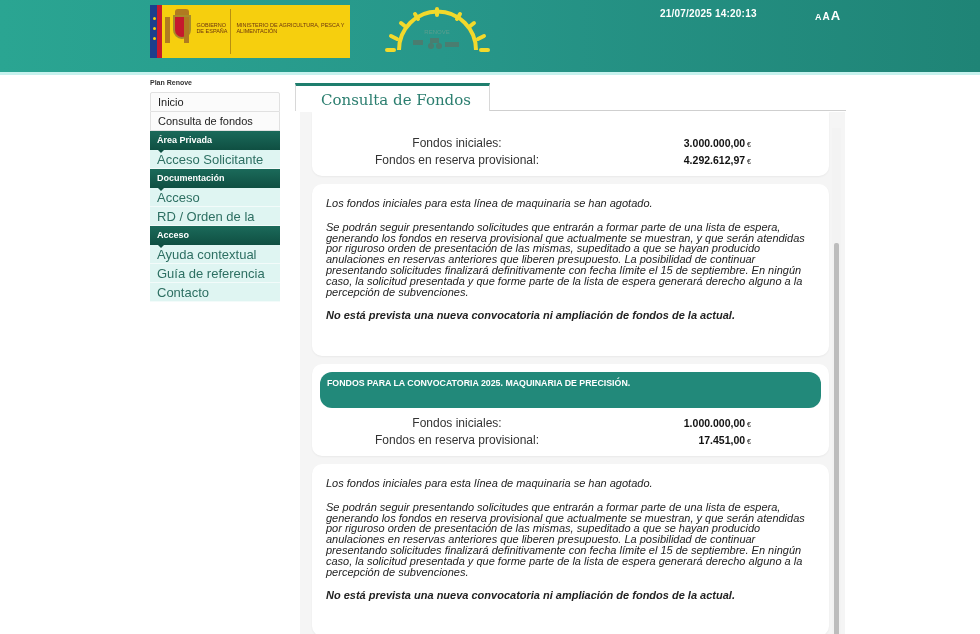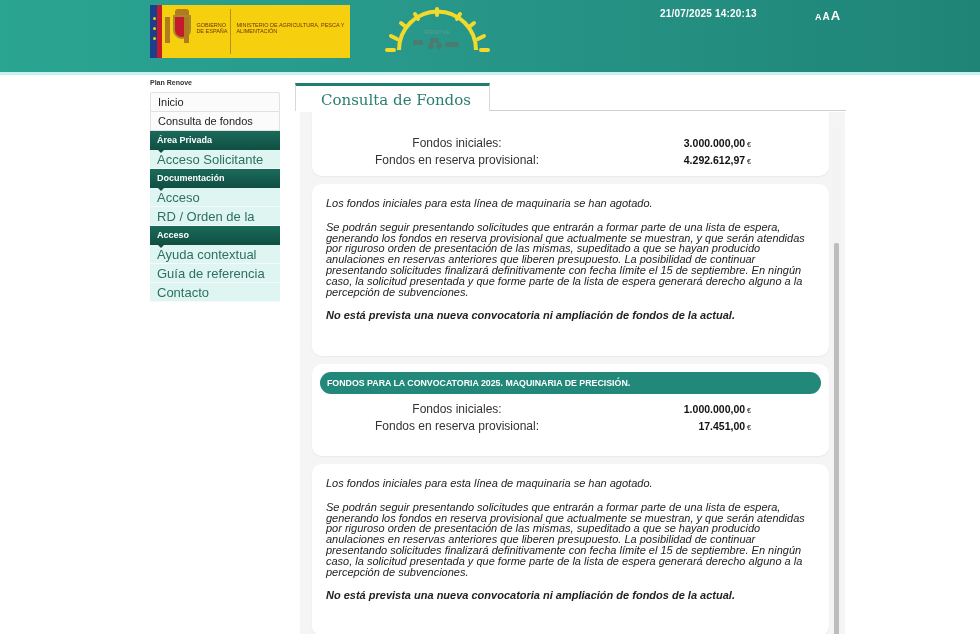--- a/index.html
+++ b/index.html
@@ -48,21 +48,21 @@
   .scroll-thumb { position: absolute; left: 2px; top: 115px; width: 5px; height: 400px; background: #bdbdbd; border-radius: 2px; }
 
   .card { background: #ffffff; border-radius: 10px; padding: 6px 8px 10px 8px; margin-bottom: 8px; box-shadow: 0 1px 2px rgba(0,0,0,0.05); }
   .card.top { border-radius: 0 0 10px 10px; padding-top: 0; height: 64px; }
   .fund-row { display: flex; height: 17px; align-items: center; }
   .fund-label { width: 274px; text-align: center; font-size: 12px; color: #333; }
   .fund-value { width: 157px; text-align: right; font-size: 10.5px; font-weight: bold; color: #111; }
   .fund-value .eur { font-size: 7px; font-weight: normal; margin-left: 2px; }
 
   .banner-red { background: #f6c2bc; border-radius: 12px; height: 22px; line-height: 22px; font-size: 8.5px; color: #222; padding-left: 7px; margin-bottom: 4px; }
-  .banner-green { background: #22897a; border-radius: 12px; height: 22px; line-height: 22px; font-size: 8.8px; font-weight: bold; color: #fff; padding-left: 7px; margin-bottom: 6px; }
+  .banner-green { background: #22897a; border-radius: 12px; height: 36px; line-height: 22px; font-size: 8.8px; font-weight: bold; color: #fff; padding-left: 7px; margin-bottom: 6px; }
   .para { font-size: 11px; line-height: 10.8px; color: #222; padding: 0 6px; font-style: italic; }
   .para + .para { margin-top: 9px; }
   .para.bold { font-weight: bold; }
 </style>
 </head>
 <body>
 
 <div class="header">
   <div class="gov-logo">
     <div class="flag-strip">

